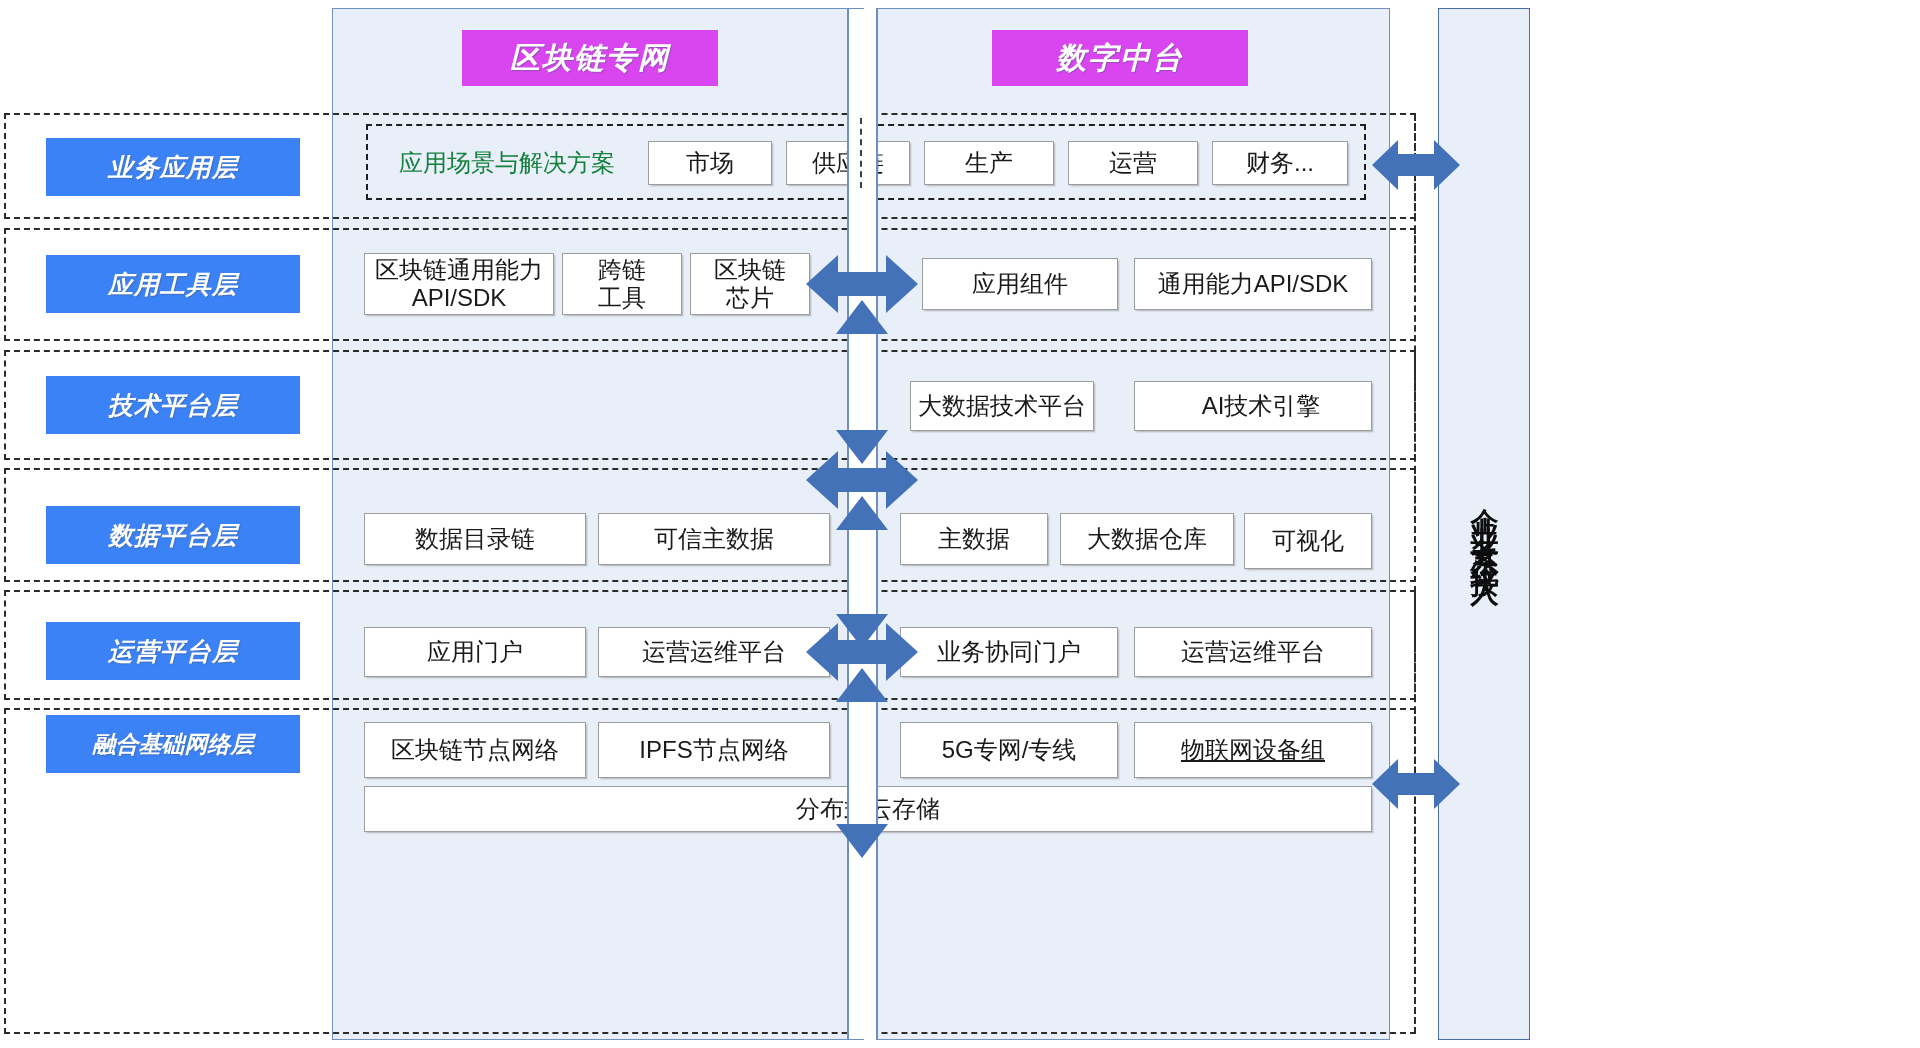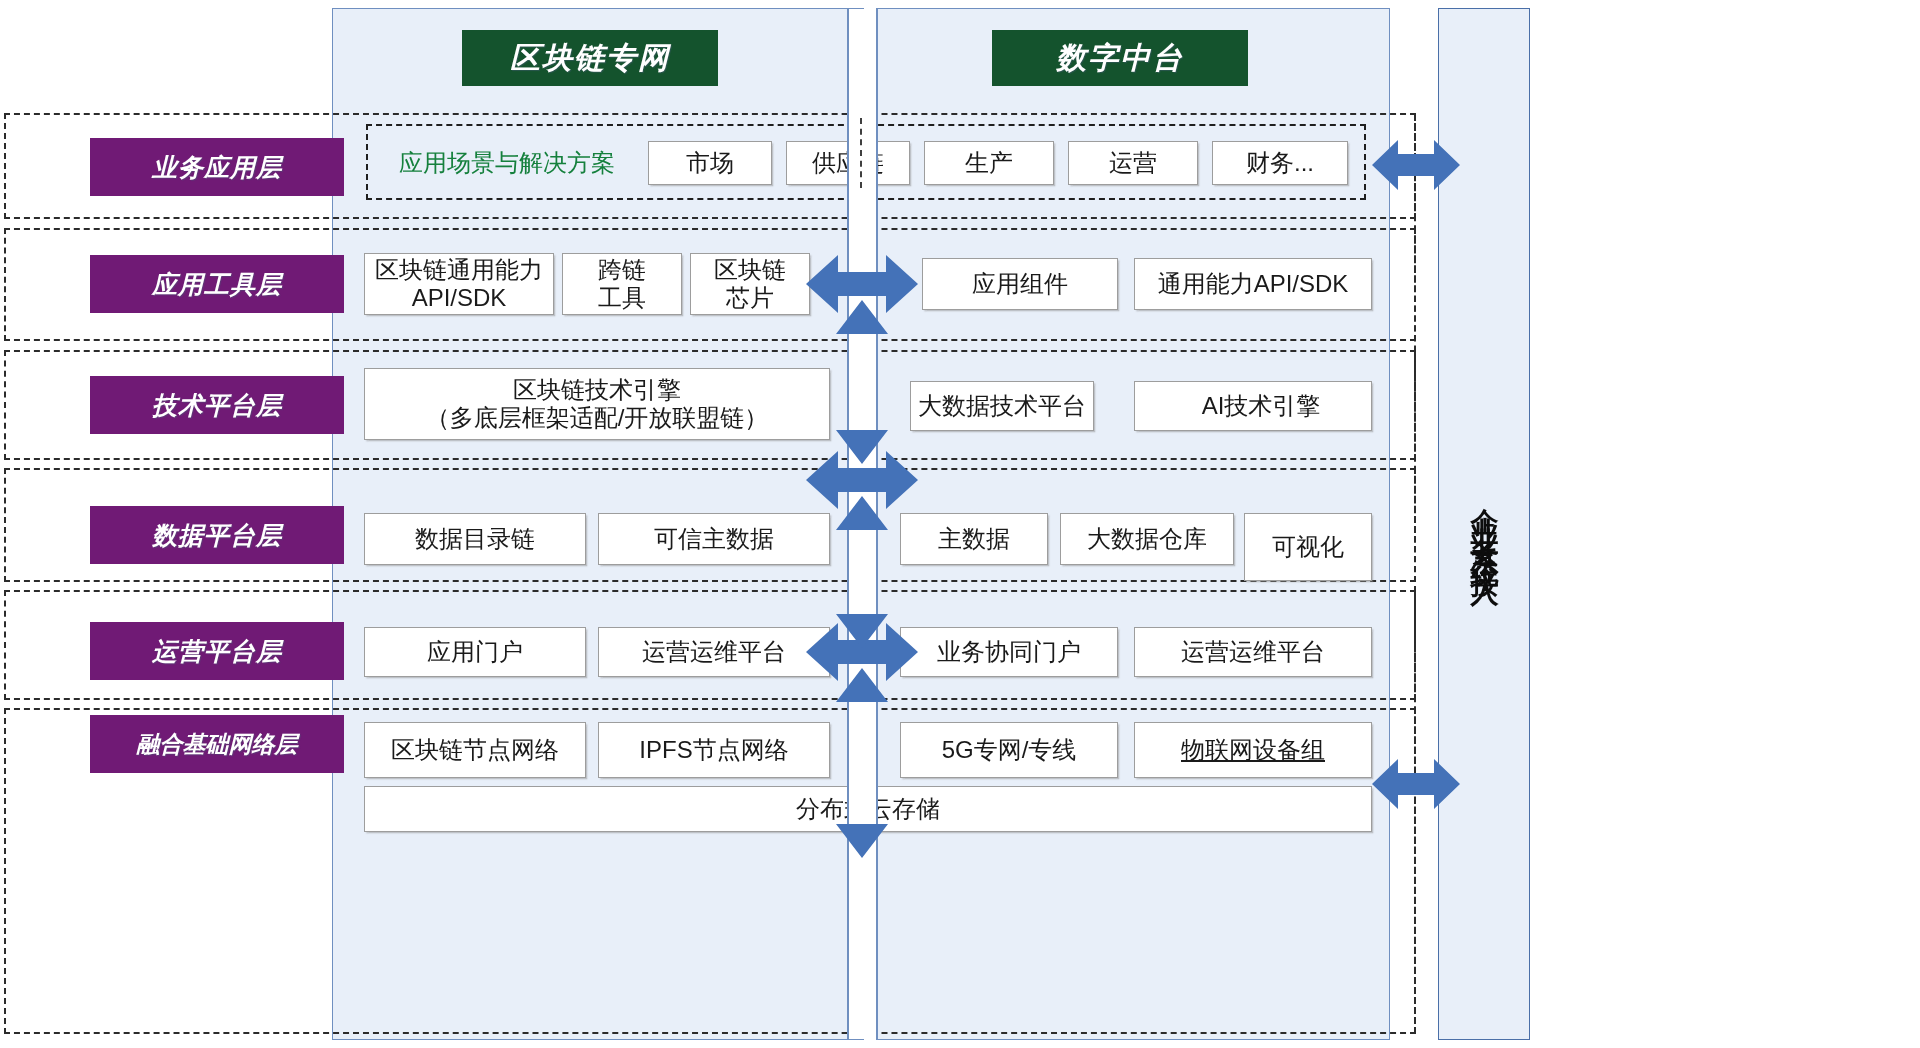--- a/index.html
+++ b/index.html
@@ -23,41 +23,40 @@
     background: #e8eff9;
     border: 1.5px solid #6f8fc0;
   }
   .right-panel {
     background: #e8eff9;
     border: 1.5px solid #4a6fa8;
   }
 
   
   .col-title {
-    background: #14532d;
+    background: #d946ef;
     color: #ffffff;
     font-weight: bold;
     font-style: italic;
     font-size: 30px;
     display: flex; align-items: center; justify-content: center;
     letter-spacing: 2px;
     text-shadow: 1px 1px 1px rgba(70,90,120,.45);
   }
 
   
   .layer-chip {
-    background: #701a75;
+    background: #3b82f6;
     color: #ffffff;
     font-weight: bold;
     font-style: italic;
     font-size: 25px;
     display: flex; align-items: center; justify-content: center;
     letter-spacing: 1px;
     text-shadow: 1px 1px 1px rgba(70,90,120,.45);
-    margin-left: 44px;
   }
   .layer-chip.small { font-size: 23px; letter-spacing: 0px; }
 
   
   .row-band {
     border: 2px dashed #2b2b2b;
     background: transparent;
     pointer-events: none;
   }
 
@@ -151,32 +150,30 @@
   <div class="abs wbox" style="left:364px; top:253px; width:190px; height:62px;">区块链通用能力
 API/SDK</div>
   <div class="abs wbox" style="left:562px; top:253px; width:120px; height:62px;">跨链
 工具</div>
   <div class="abs wbox" style="left:690px; top:253px; width:120px; height:62px;">区块链
 芯片</div>
 
   <div class="abs wbox" style="left:922px; top:258px; width:196px; height:52px;">应用组件</div>
   <div class="abs wbox" style="left:1134px; top:258px; width:238px; height:52px;">通用能力API/SDK</div>
 
-  <div class="abs wbox" style="left:364px; top:368px; width:466px; height:72px;">区块链技术引擎
-（多底层框架适配/开放联盟链）</div>
 
   <div class="abs wbox" style="left:910px; top:381px; width:184px; height:50px;">大数据技术平台</div>
   <div class="abs wbox" style="left:1134px; top:381px; width:238px; height:50px;padding-left:16px;">AI技术引擎</div>
 
   <div class="abs wbox" style="left:364px; top:513px; width:222px; height:52px;">数据目录链</div>
   <div class="abs wbox" style="left:598px; top:513px; width:232px; height:52px;">可信主数据</div>
 
   <div class="abs wbox" style="left:900px; top:513px; width:148px; height:52px;">主数据</div>
   <div class="abs wbox" style="left:1060px; top:513px; width:174px; height:52px;">大数据仓库</div>
-  <div class="abs wbox" style="left:1244px; top:513px; width:128px; height:68px;">可视化</div>
+  <div class="abs wbox" style="left:1244px; top:513px; width:128px; height:56px;">可视化</div>
 
   <div class="abs wbox" style="left:364px; top:627px; width:222px; height:50px;">应用门户</div>
   <div class="abs wbox" style="left:598px; top:627px; width:232px; height:50px;">运营运维平台</div>
 
   <div class="abs wbox" style="left:900px; top:627px; width:218px; height:50px;">业务协同门户</div>
   <div class="abs wbox" style="left:1134px; top:627px; width:238px; height:50px;">运营运维平台</div>
 
   <div class="abs wbox" style="left:364px; top:722px; width:222px; height:56px;">区块链节点网络</div>
   <div class="abs wbox" style="left:598px; top:722px; width:232px; height:56px;">IPFS节点网络</div>
 

